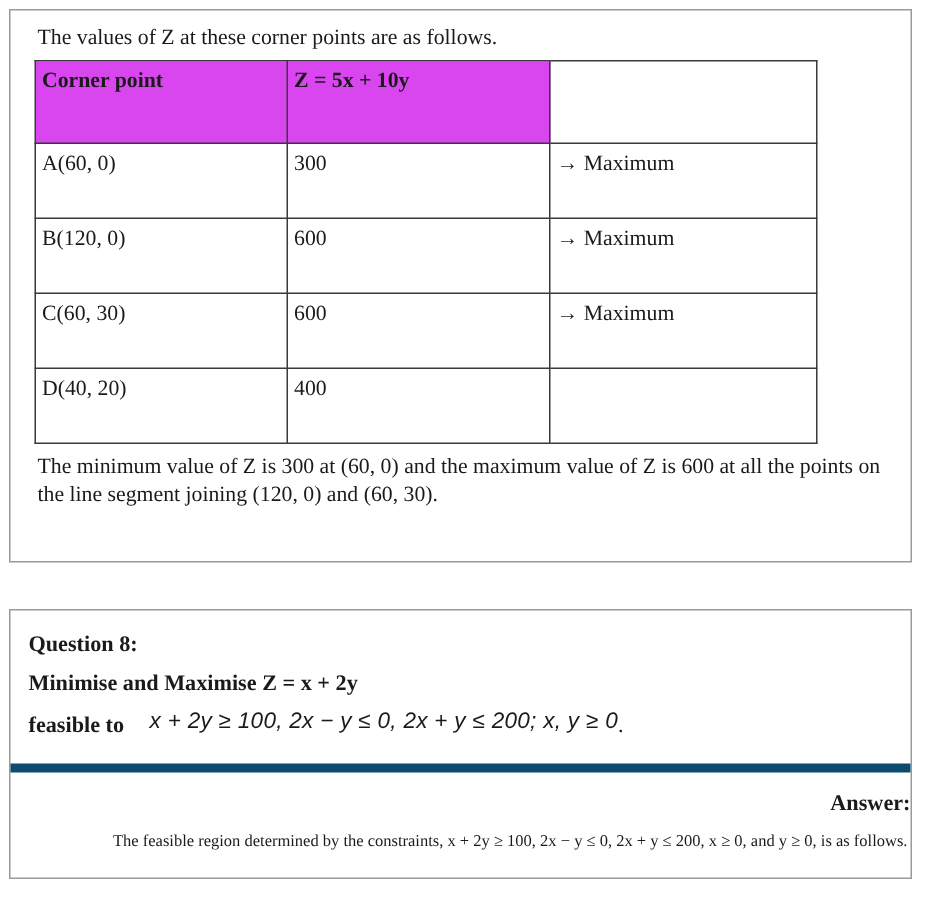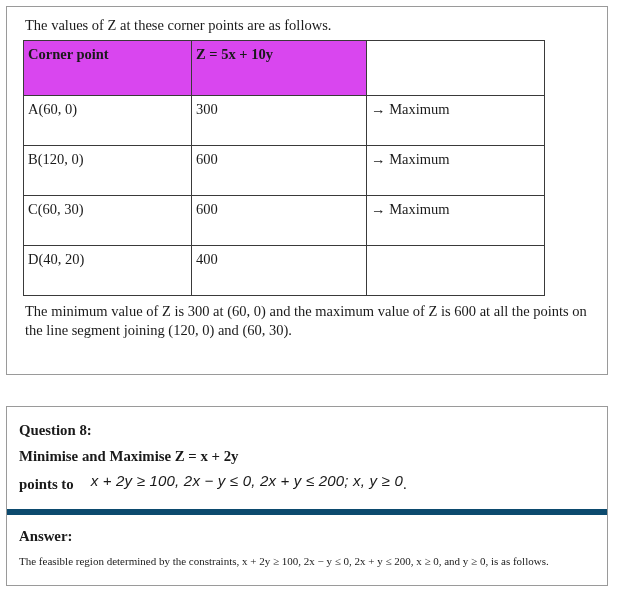--- a/index.html
+++ b/index.html
@@ -112,20 +112,21 @@
     top: -3px;
     margin-left: 17px;
   }
   .period {
     font-size: 14.8px;
   }
 
   
   .a-top {
     padding: 9px 0 10px 12px;
+    text-align: right;
   }
   .a-label {
     font-weight: bold;
     font-size: 14.8px;
     line-height: 24px;
   }
   .a-body {
     font-size: 11px;
     line-height: 27px;
     width: 586px;
@@ -174,21 +175,21 @@
   </div>
 
   <div class="spacer"></div>
 
   <div class="block block-question">
 
     <div class="q-top">
       <div class="q-label">Question 8:</div>
       <div class="q-statement">Minimise and Maximise Z = x + 2y</div>
       <div class="q-subject">
-        <span class="lead">points to</span><span class="constraints">x + 2y ≥ 100, 2x − y ≤ 0, 2x + y ≤ 200; x, y ≥ 0</span><span class="period">.</span>
+        <span class="lead">feasible to</span><span class="constraints">x + 2y ≥ 100, 2x − y ≤ 0, 2x + y ≤ 200; x, y ≥ 0</span><span class="period">.</span>
       </div>
     </div>
 
     <div class="a-top">
       <div class="a-label">Answer:</div>
       <div class="a-body">The feasible region determined by the constraints, x + 2y ≥ 100, 2x − y ≤ 0, 2x + y ≤ 200, x ≥ 0, and y ≥ 0, is as follows.</div>
     </div>
 
   </div>
 

